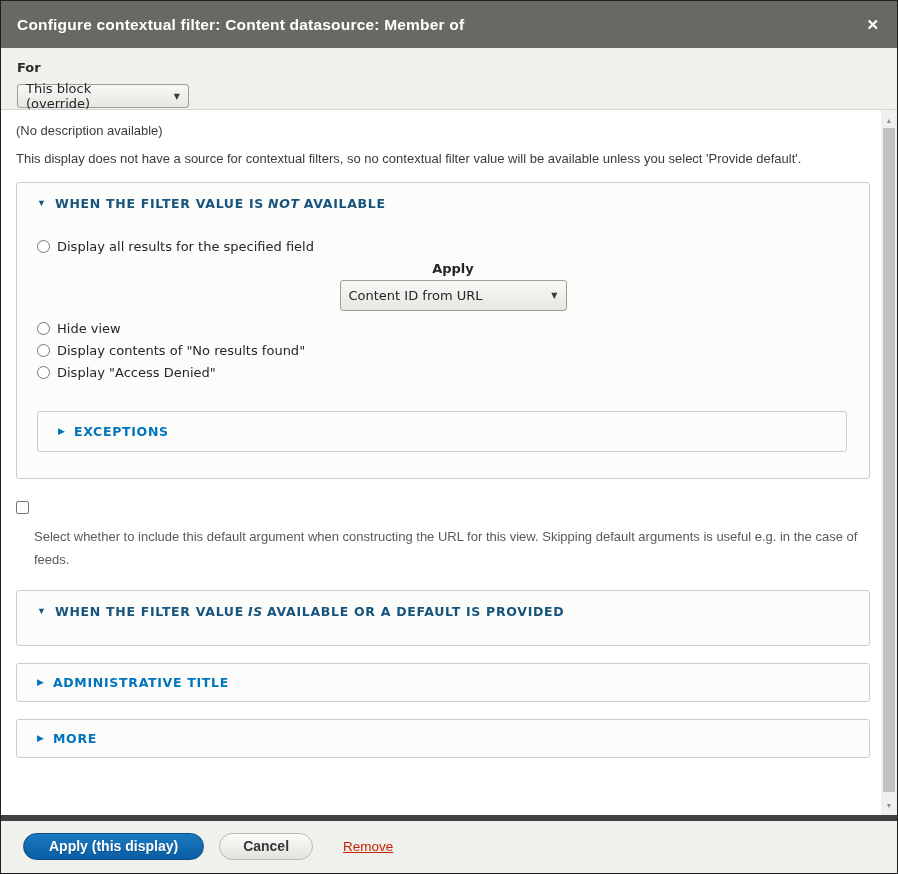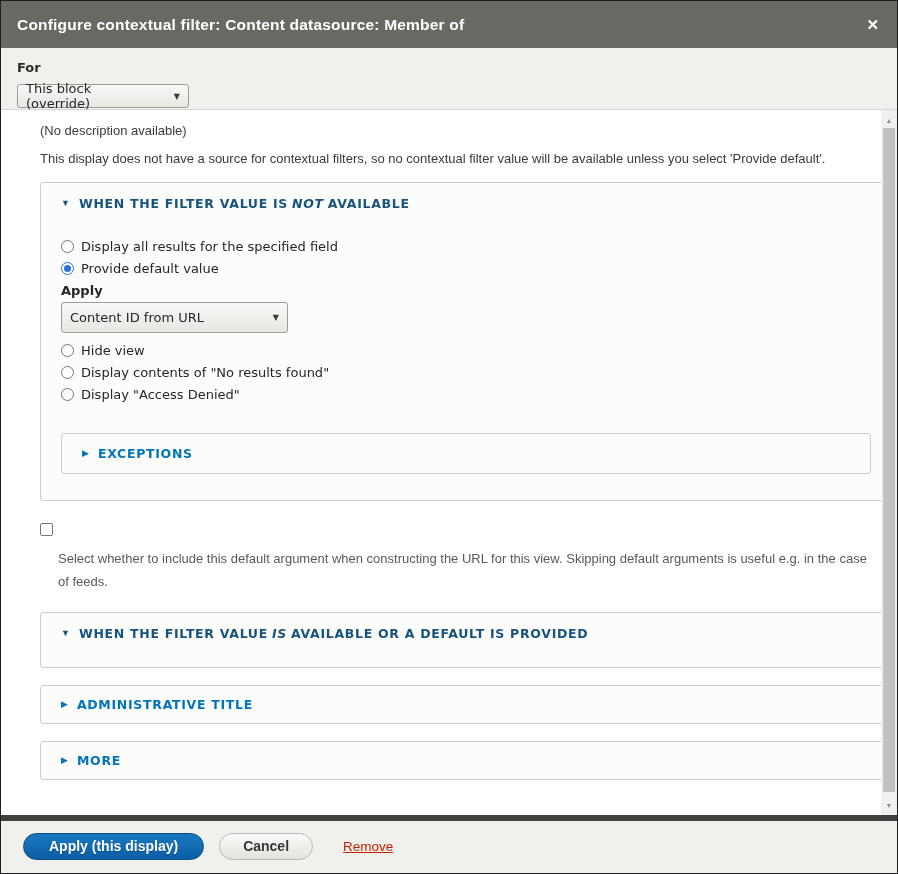--- a/index.html
+++ b/index.html
@@ -22,35 +22,35 @@
   .sel { display:inline-flex; align-items:center; justify-content:space-between;
          background:linear-gradient(#f8f8f6,#e6e6e2); border:1px solid #9d9d97;
          border-radius:3px; padding:0 8px; font-family:"DejaVu Sans", sans-serif;
          font-size:13px; color:#26262a; cursor:pointer; }
   .sel .sel-arrow { font-size:8px; color:#3a3a36; margin-left:10px; }
   .sel-for { width:172px; height:24px;gap:11px; }
 
   
   .scroll-area { flex:1 1 auto; position:relative; background:#fff; overflow:hidden; }
   .scroll-content { position:absolute; top:0; left:0; right:16px; bottom:0;
-                    padding:13px 10px 0 15px; overflow:hidden;margin-left:24px; }
+                    padding:13px 10px 0 15px; overflow:hidden; }
   .note { font-size:13px; color:#3b3b37; line-height:16px; }
   .note + .note { margin-top:12px; }
 
   .fieldset { border:1px solid #cccccc; border-radius:3px; background:#fcfcfa; width:854px; }
   .fs-open1 { margin-top:15px; padding:13px 0 26px 20px; }
   .legend-row { display:flex; align-items:center; cursor:pointer; }
   .tri { font-size:9px; line-height:1; margin-right:9px; }
   .legend { font-family:"DejaVu Sans", sans-serif; font-weight:bold; font-size:12.5px;
             letter-spacing:.7px; }
   .legend-open { color:#16537d; }
   .legend-closed { color:#0074bd; }
   .legend .em { font-style:italic; margin:0 4px; }
 
-  .opt-group { margin-top:24px; }
+  .opt-group { margin-top:24px;text-align:center; }
   .row { display:flex; align-items:center; height:22px; cursor:pointer; }
   .radio { width:13px; height:13px; border:1px solid #77756f; border-radius:50%;
            background:#fff; flex:0 0 13px; position:relative; }
   .radio.checked { border:1.5px solid #2b6fd9; }
   .radio.checked::after { content:""; position:absolute; inset:2px; border-radius:50%;
                           background:#2b6fd9; }
   .cbox { width:13px; height:13px; border:1px solid #77756f; border-radius:2px;
           background:#fff; flex:0 0 13px; }
   .ctl-label { margin-left:7px; font-family:"DejaVu Sans", sans-serif; font-size:13px;
                color:#262626; white-space:nowrap; }
@@ -121,24 +121,20 @@
         <div class="legend-row">
           <span class="tri legend-open">▼</span>
           <span class="legend legend-open"><span>WHEN THE FILTER VALUE IS</span><span class="em">NOT</span><span>AVAILABLE</span></span>
         </div>
 
         <div class="opt-group">
           <div class="row">
             <span class="radio"></span>
             <span class="ctl-label">Display all results for the specified field</span>
           </div>
-          <div class="row">
-            <span class="radio checked"></span>
-            <span class="ctl-label">Provide default value</span>
-          </div>
 
           <div class="type-label">Apply</div>
           <div class="sel sel-type">
             <span>Content ID from URL</span>
             <span class="sel-arrow">▼</span>
           </div>
 
           <div class="row">
             <span class="radio"></span>
             <span class="ctl-label">Hide view</span>

